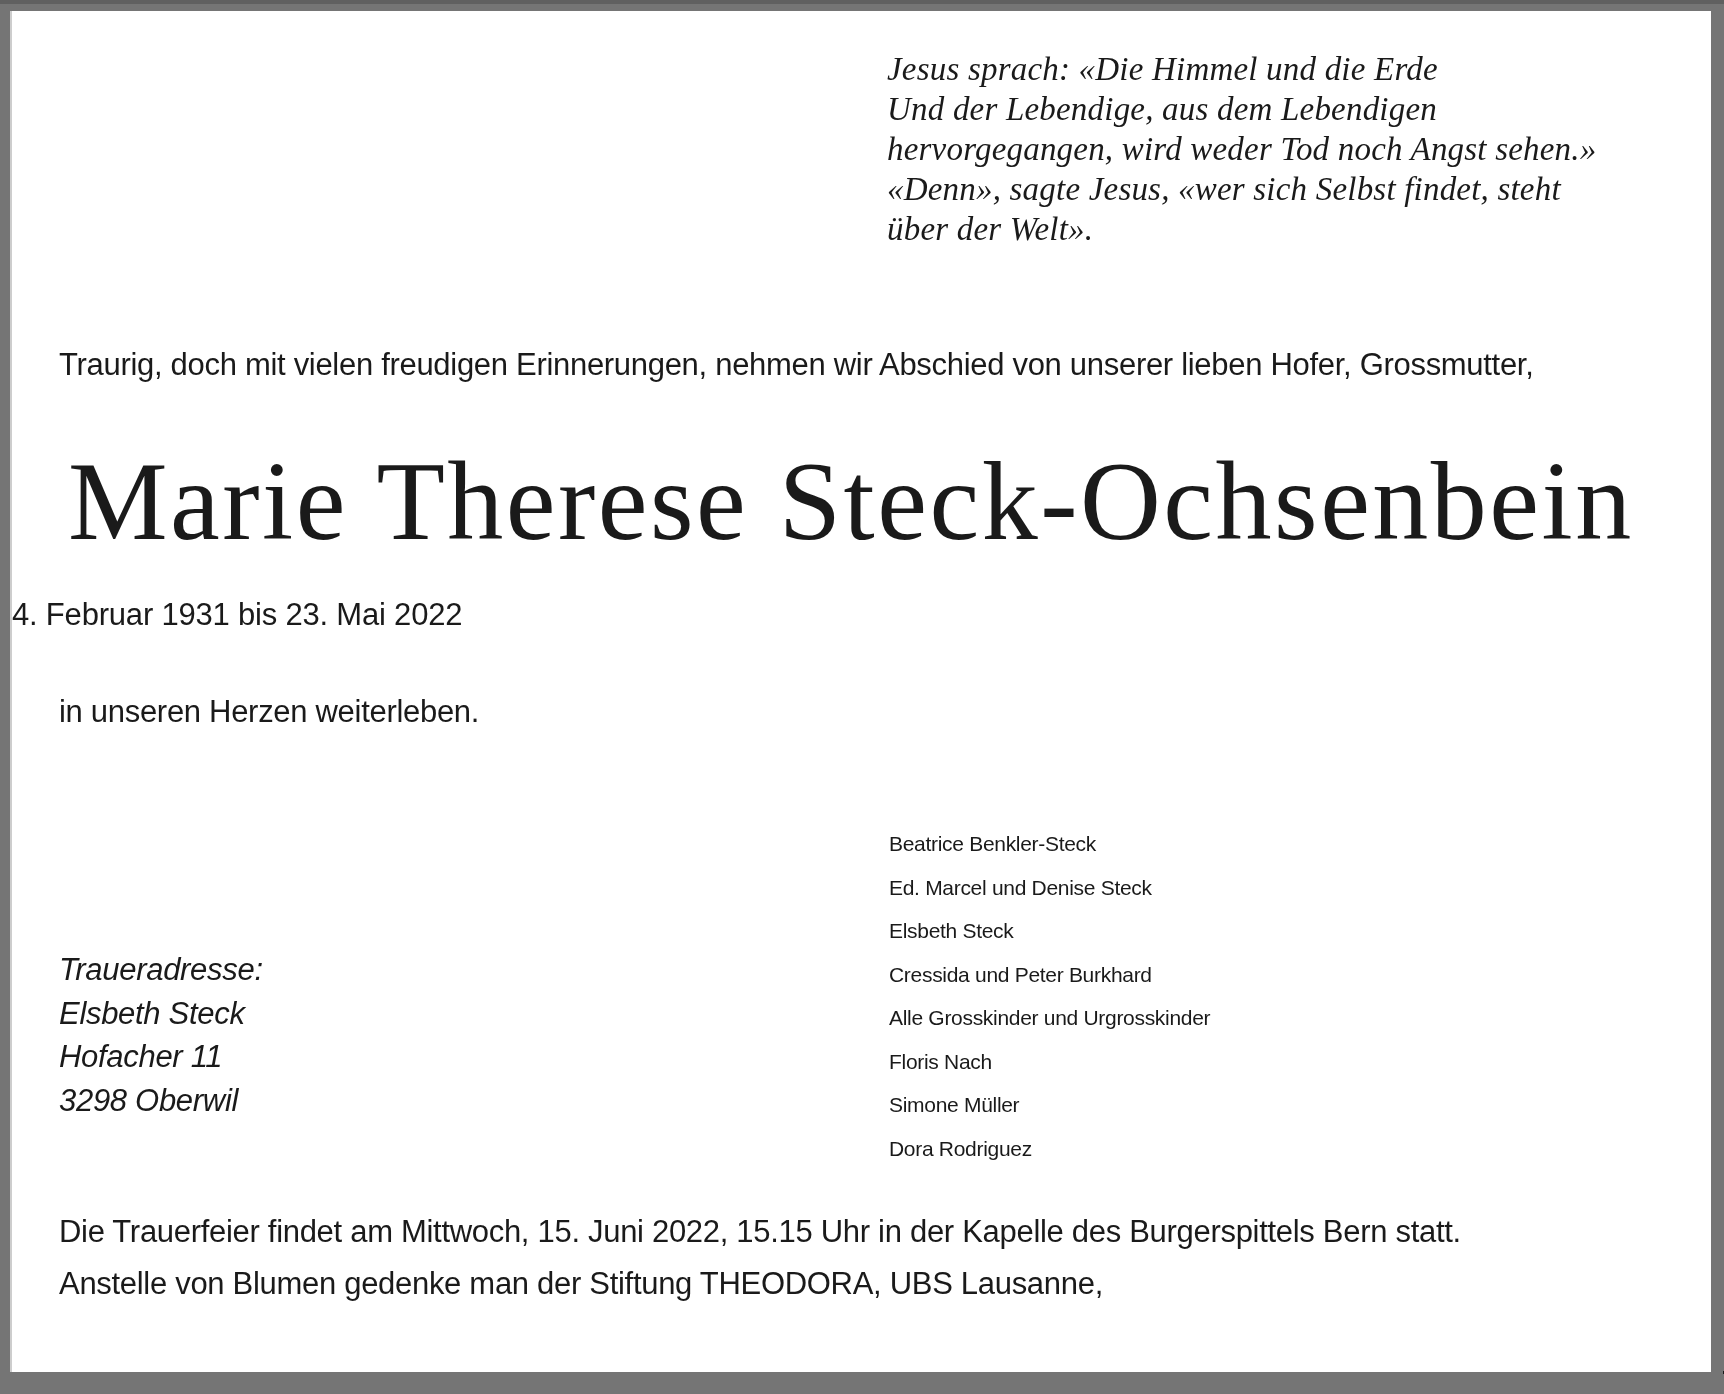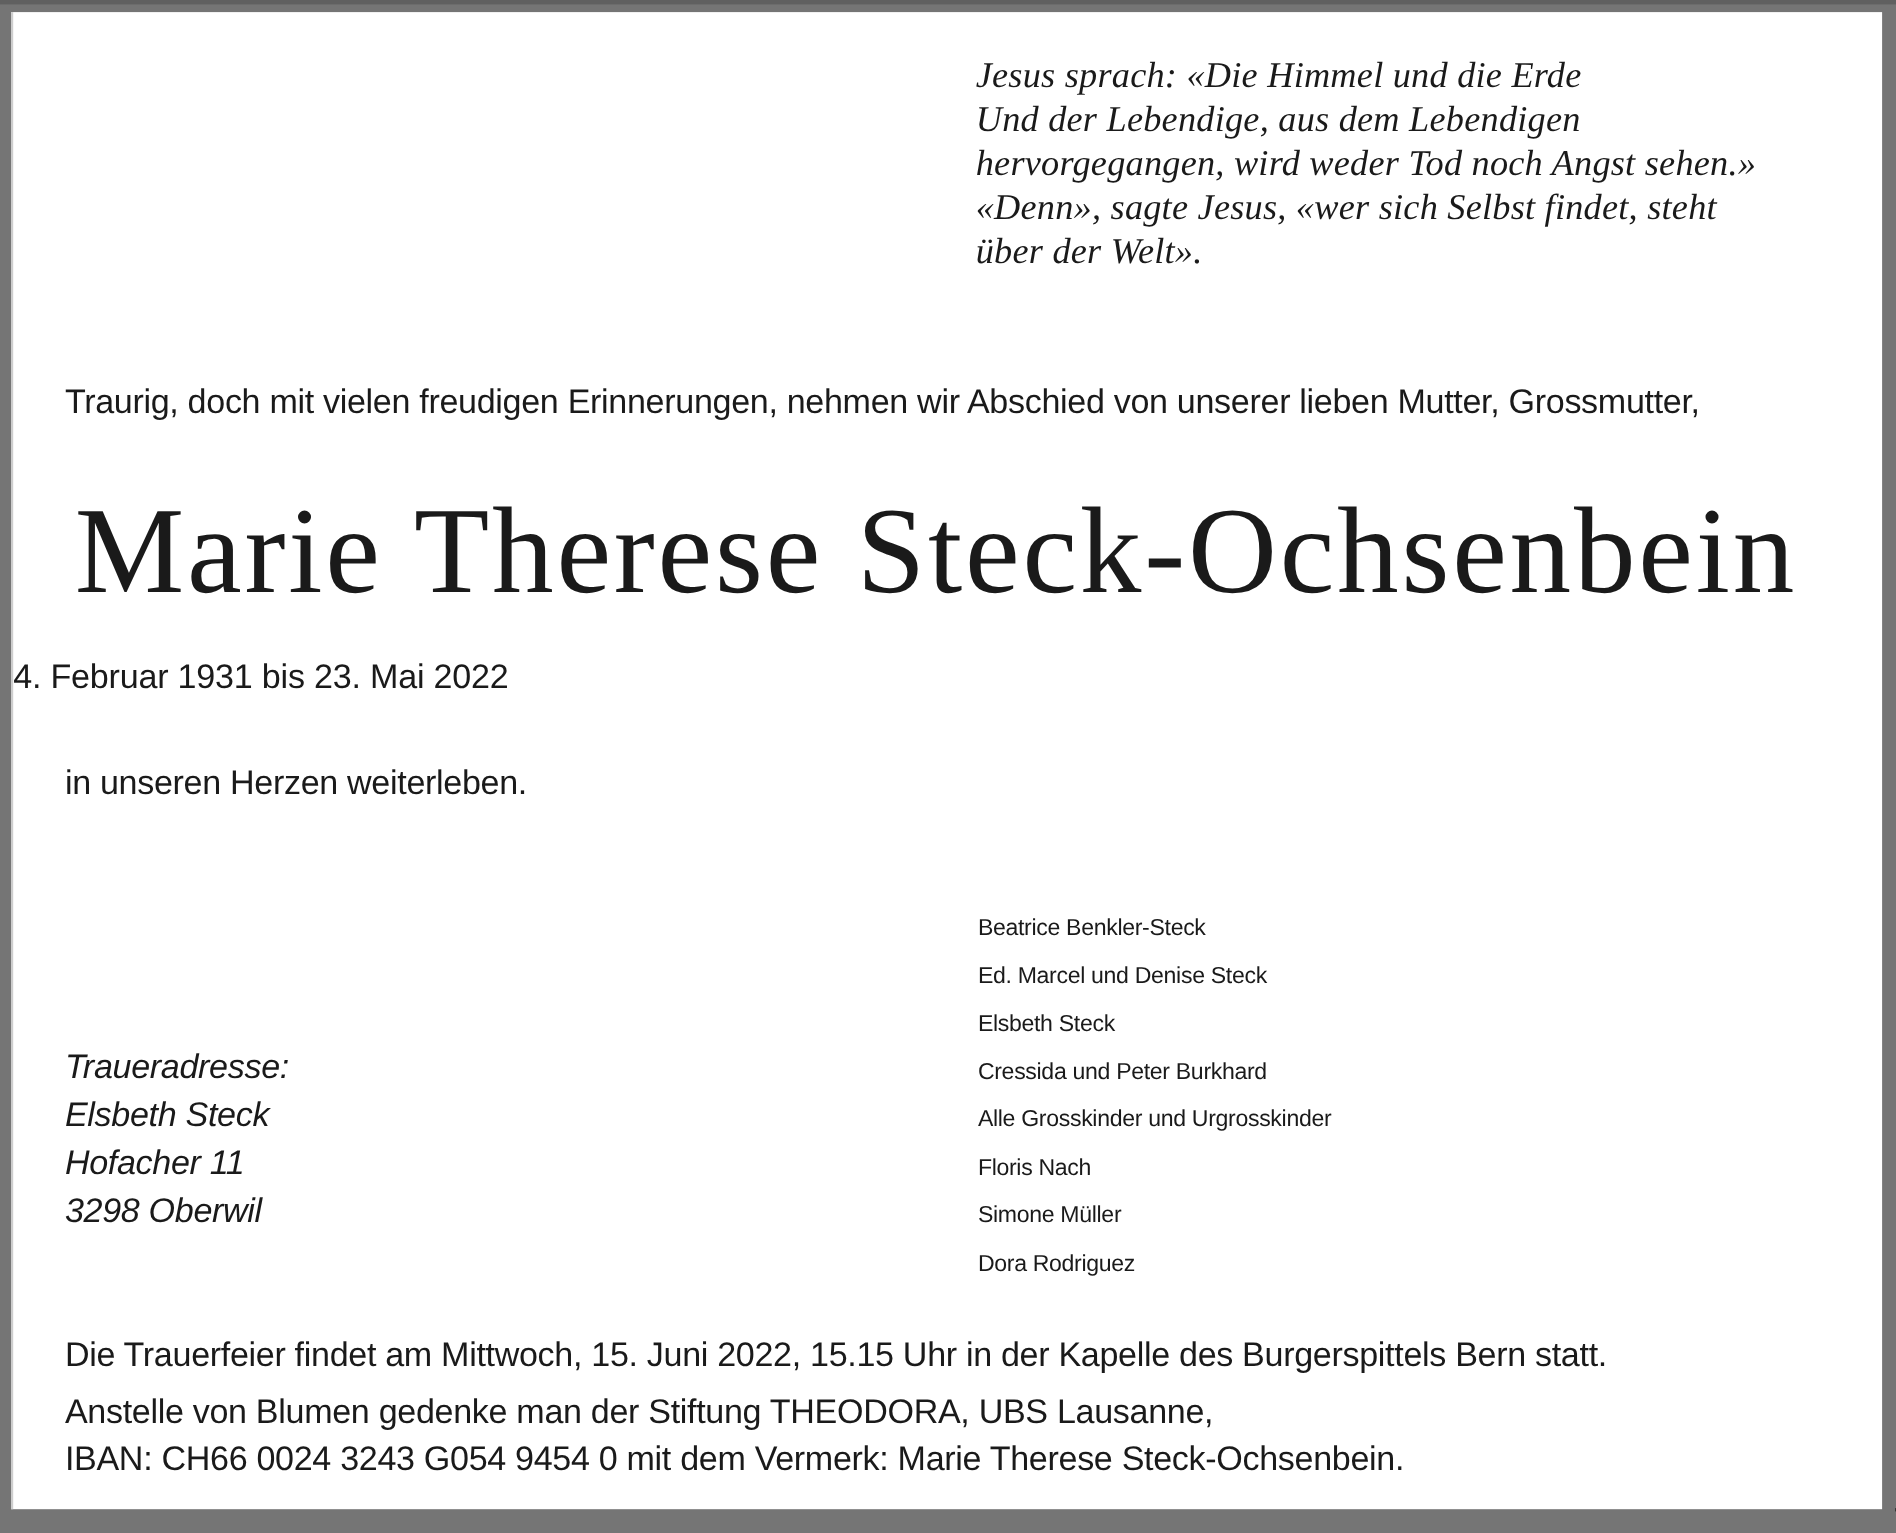--- a/index.html
+++ b/index.html
@@ -94,21 +94,21 @@
 
     <div class="block quote">
       <div class="line">Jesus sprach: «Die Himmel und die Erde</div>
       <div class="line">Und der Lebendige, aus dem Lebendigen</div>
       <div class="line">hervorgegangen, wird weder Tod noch Angst sehen.»</div>
       <div class="line">«Denn», sagte Jesus, «wer sich Selbst findet, steht</div>
       <div class="line">über der Welt».</div>
     </div>
 
     <div class="block intro">
-      <div class="line">Traurig, doch mit vielen freudigen Erinnerungen, nehmen wir Abschied von unserer lieben Mutter, Grossmutter,</div>
+      <div class="line">Traurig, doch mit vielen freudigen Erinnerungen, nehmen wir Abschied von unserer lieben Hofer, Grossmutter,</div>
     </div>
 
     <h1 class="block name">Marie Therese Steck-Ochsenbein</h1>
 
     <div class="block dates">4. Februar 1931 bis 23. Mai 2022</div>
 
     <div class="block eulogy">
       <div class="line">in unseren Herzen weiterleben.</div>
     </div>
 
@@ -127,19 +127,18 @@
       <div class="line">Traueradresse:</div>
       <div class="line">Elsbeth Steck</div>
       <div class="line">Hofacher 11</div>
       <div class="line">3298 Oberwil</div>
     </div>
 
     <div class="block funeral line">Die Trauerfeier findet am Mittwoch, 15. Juni 2022, 15.15 Uhr in der Kapelle des Burgerspittels Bern statt.</div>
 
     <div class="block donation">
       <div class="line">Anstelle von Blumen gedenke man der Stiftung THEODORA, UBS Lausanne,</div>
-      <div class="line">IBAN: CH66 0024 3243 G054 9454 0 mit dem Vermerk: Marie Therese Steck-Ochsenbein.</div>
     </div>
 
   </div>
 
   <div class="corner-tick"></div>
 </div>
 
 </body></html>

